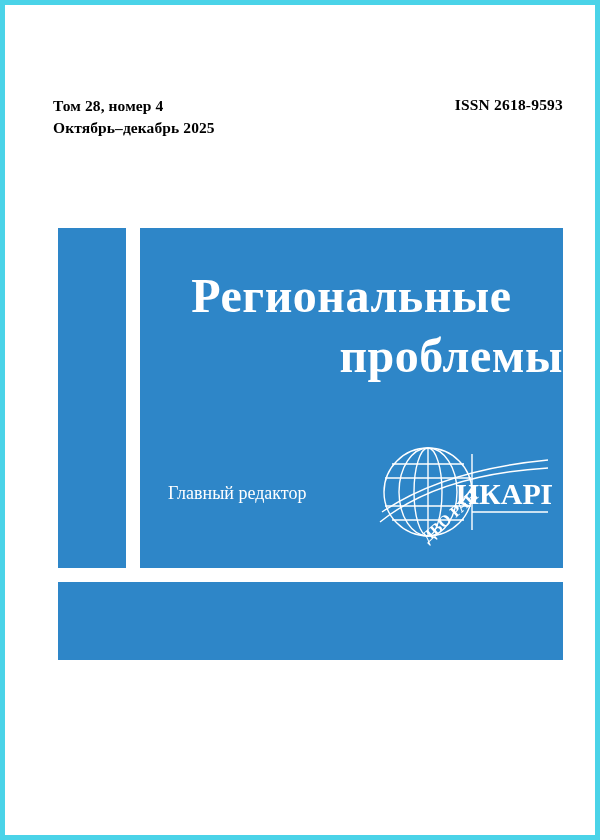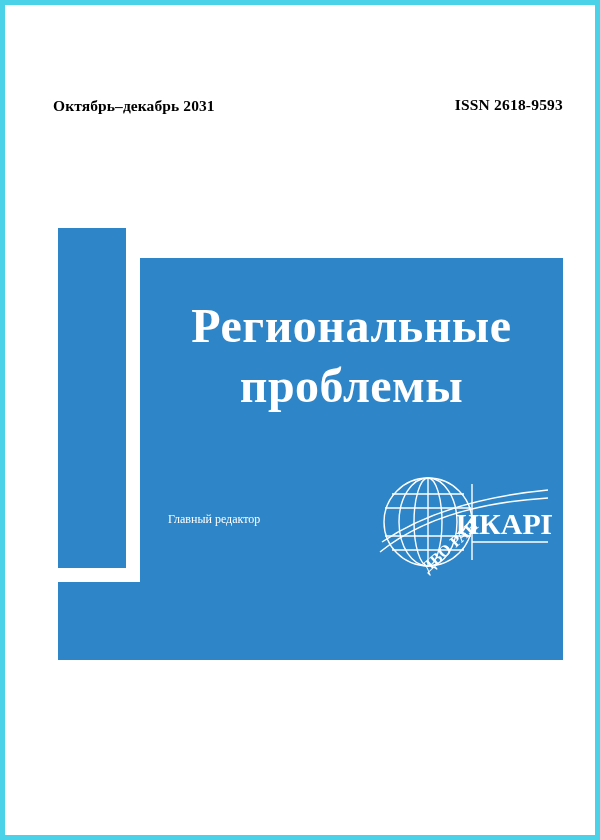--- a/index.html
+++ b/index.html
@@ -68,21 +68,20 @@
     height: 340px;
     background: #2e86c8;
   }
   .panel-main {
     position: absolute;
     left: 130px;
     top: 218px;
     width: 423px;
     height: 340px;
     background: #2e86c8;
-    margin-top: 30px;
   }
   .bar-bottom {
     position: absolute;
     left: 48px;
     top: 572px;
     width: 505px;
     height: 78px;
     background: #2e86c8;
   }
 
@@ -95,30 +94,31 @@
     text-align: center;
     color: #ffffff;
     font-family: "Liberation Serif", serif;
     font-weight: bold;
     font-size: 48px;
     line-height: 1.26;
     letter-spacing: 0.5px;
   }
   .title .line2 {
     display: block;
+    text-align: right;
   }
 
   
   .editor {
     position: absolute;
     left: 28px;
     top: 252px;
     color: #ffffff;
     font-family: "Liberation Serif", serif;
-    font-size: 12px;
+    font-size: 18px;
     line-height: 1.5;
   }
 
   
   .logo {
     position: absolute;
     left: 232px;
     top: 210px;
     width: 180px;
     height: 108px;
@@ -128,21 +128,22 @@
   }
 </style>
 </head>
 <body>
 
 <div class="cover">
   <div class="inner">
 
     <div class="header">
       <div class="issue-block">
-        <div>Октябрь–декабрь 2031</div>
+        <div>Том 28, номер 4</div>
+        <div>Октябрь–декабрь 2025</div>
       </div>
       <div class="issn">ISSN 2618-9593</div>
     </div>
 
     <div class="bar-left"></div>
 
     <div class="panel-main">
       <div class="title">
         <span>Региональные</span>
         <span class="line2">проблемы</span>

